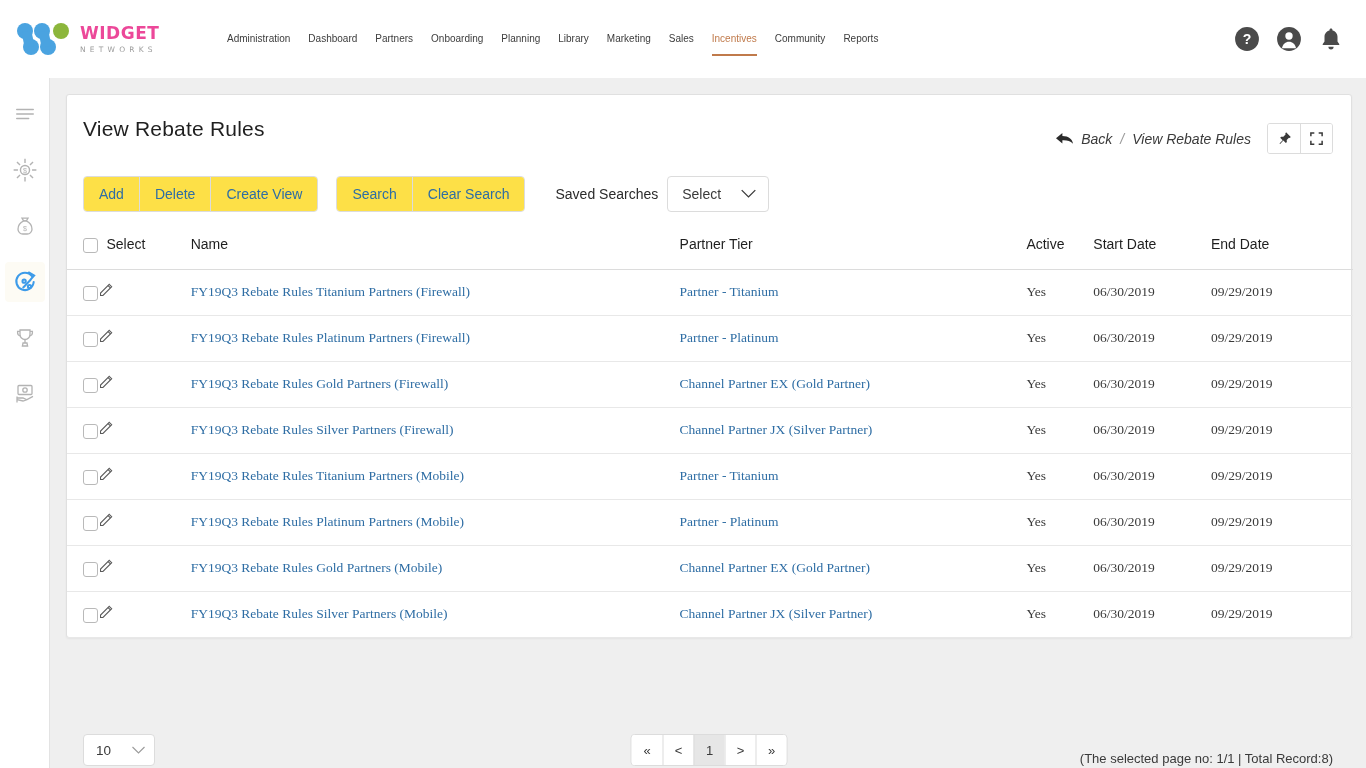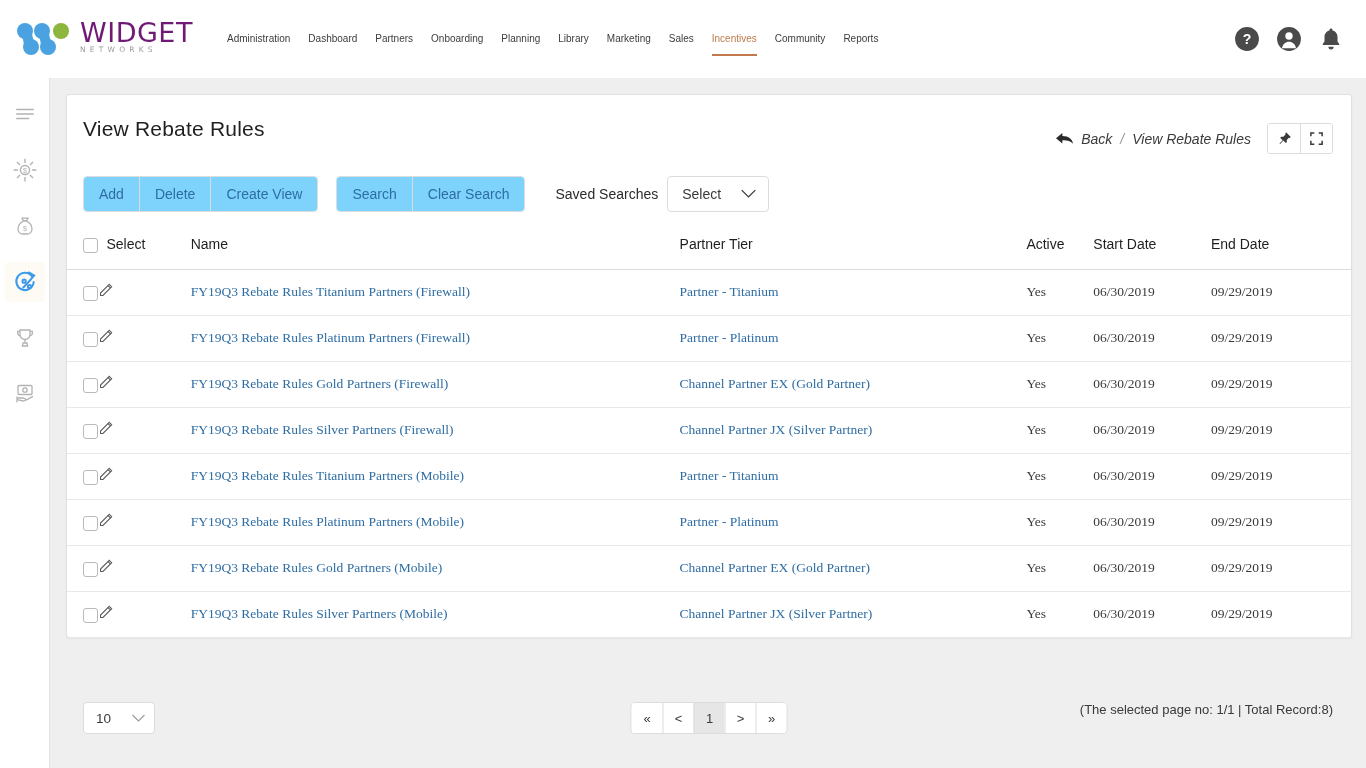--- a/index.html
+++ b/index.html
@@ -14,22 +14,22 @@
   
   .topbar {
     position: absolute; top: 0; left: 0; width: 1366px; height: 78px;
     background: #ffffff; display: flex; align-items: center;
     border-bottom: 1px solid #ffffff;
   }
   .logo-wrap { display: flex; align-items: center; margin-left: 16px; width: 170px; }
   .logo-mark { width: 58px; height: 34px; position: relative; }
   .logo-text { margin-left: 6px; }
   .logo-title {
-    font-size: 27px; font-weight: normal; letter-spacing: .5px;
-    color: #701a75; line-height: 20px; font-family: "DejaVu Sans", sans-serif;
+    font-size: 17px; font-weight: bold; letter-spacing: .5px;
+    color: #ec4899; line-height: 20px; font-family: "DejaVu Sans", sans-serif;
   }
   .logo-sub {
     font-size: 7.5px; letter-spacing: 4.2px; color: #9b9b9b;
     margin-top: 2px; font-family: "DejaVu Sans", sans-serif;
   }
 
   .mainnav { display: flex; align-items: center; margin-left: 32px; height: 78px; }
   .navitem {
     font-size: 10px; color: #3c3c3c; padding: 0 9px; line-height: 1;
     position: relative; height: 78px; display: flex; align-items: center;
@@ -81,21 +81,21 @@
     background: #fff; cursor: pointer; color: #3a3a3a;
   }
   .icon-btn + .icon-btn { border-left: 1px solid #dcdcdc; }
 
   
   .toolbar { display: flex; align-items: center; padding: 22px 0 0 16px; }
   .btn-group { display: flex; border: 1px solid #dcdcdc; border-radius: 4px; overflow: hidden; background: #fff; }
   .btn-group + .btn-group { margin-left: 18px; }
   .tbtn {
     height: 34px; padding: 0 15px; display: flex; align-items: center;
-    font-size: 14px; color: #2e6da4; background: #7dd3fc; cursor: pointer; white-space: nowrap;
+    font-size: 14px; color: #2e6da4; background: #fde047; cursor: pointer; white-space: nowrap;
   }
   .tbtn + .tbtn { border-left: 1px solid #dcdcdc; }
   .saved-label { margin-left: 30px; font-size: 14px; color: #2b2b2b; }
   .select-box {
     margin-left: 9px; height: 36px; min-width: 102px; border: 1px solid #dcdcdc;
     border-radius: 4px; background: #fff; display: flex; align-items: center;
     justify-content: space-between; padding: 0 11px 0 14px; cursor: pointer;
   }
   .select-box span { font-size: 14px; color: #3a3a3a; }
   .chev { color: #9b9b9b; }
@@ -122,21 +122,21 @@
   .cbx {
     width: 15px; height: 15px; border: 1px solid #b9b9b9; border-radius: 3px;
     background: #fff; display: inline-block; cursor: pointer; vertical-align: middle;
   }
   .pencil { color: #5a5a5a; cursor: pointer; display: inline-block; }
   .hdr-select-label { padding-left: 9px; }
 
   
   .footer {
     position: absolute; left: 0; right: 0; top: 607px; height: 64px;
-    display: flex; align-items: flex-start; padding: 0 18px 0 16px;
+    display: flex; align-items: flex-end; padding: 0 18px 0 16px;
   }
   .page-size {
     width: 72px; height: 32px; border: 1px solid #dcdcdc; border-radius: 4px;
     background: #fff; display: flex; align-items: center; justify-content: space-between;
     padding: 0 8px 0 12px; cursor: pointer; font-size: 13.5px; color: #3a3a3a;
   }
   .pager {
     position: absolute; left: 50%; transform: translateX(-50%);
     display: flex; border: 1px solid #dcdcdc; border-radius: 4px; overflow: hidden; background: #fff;
   }

